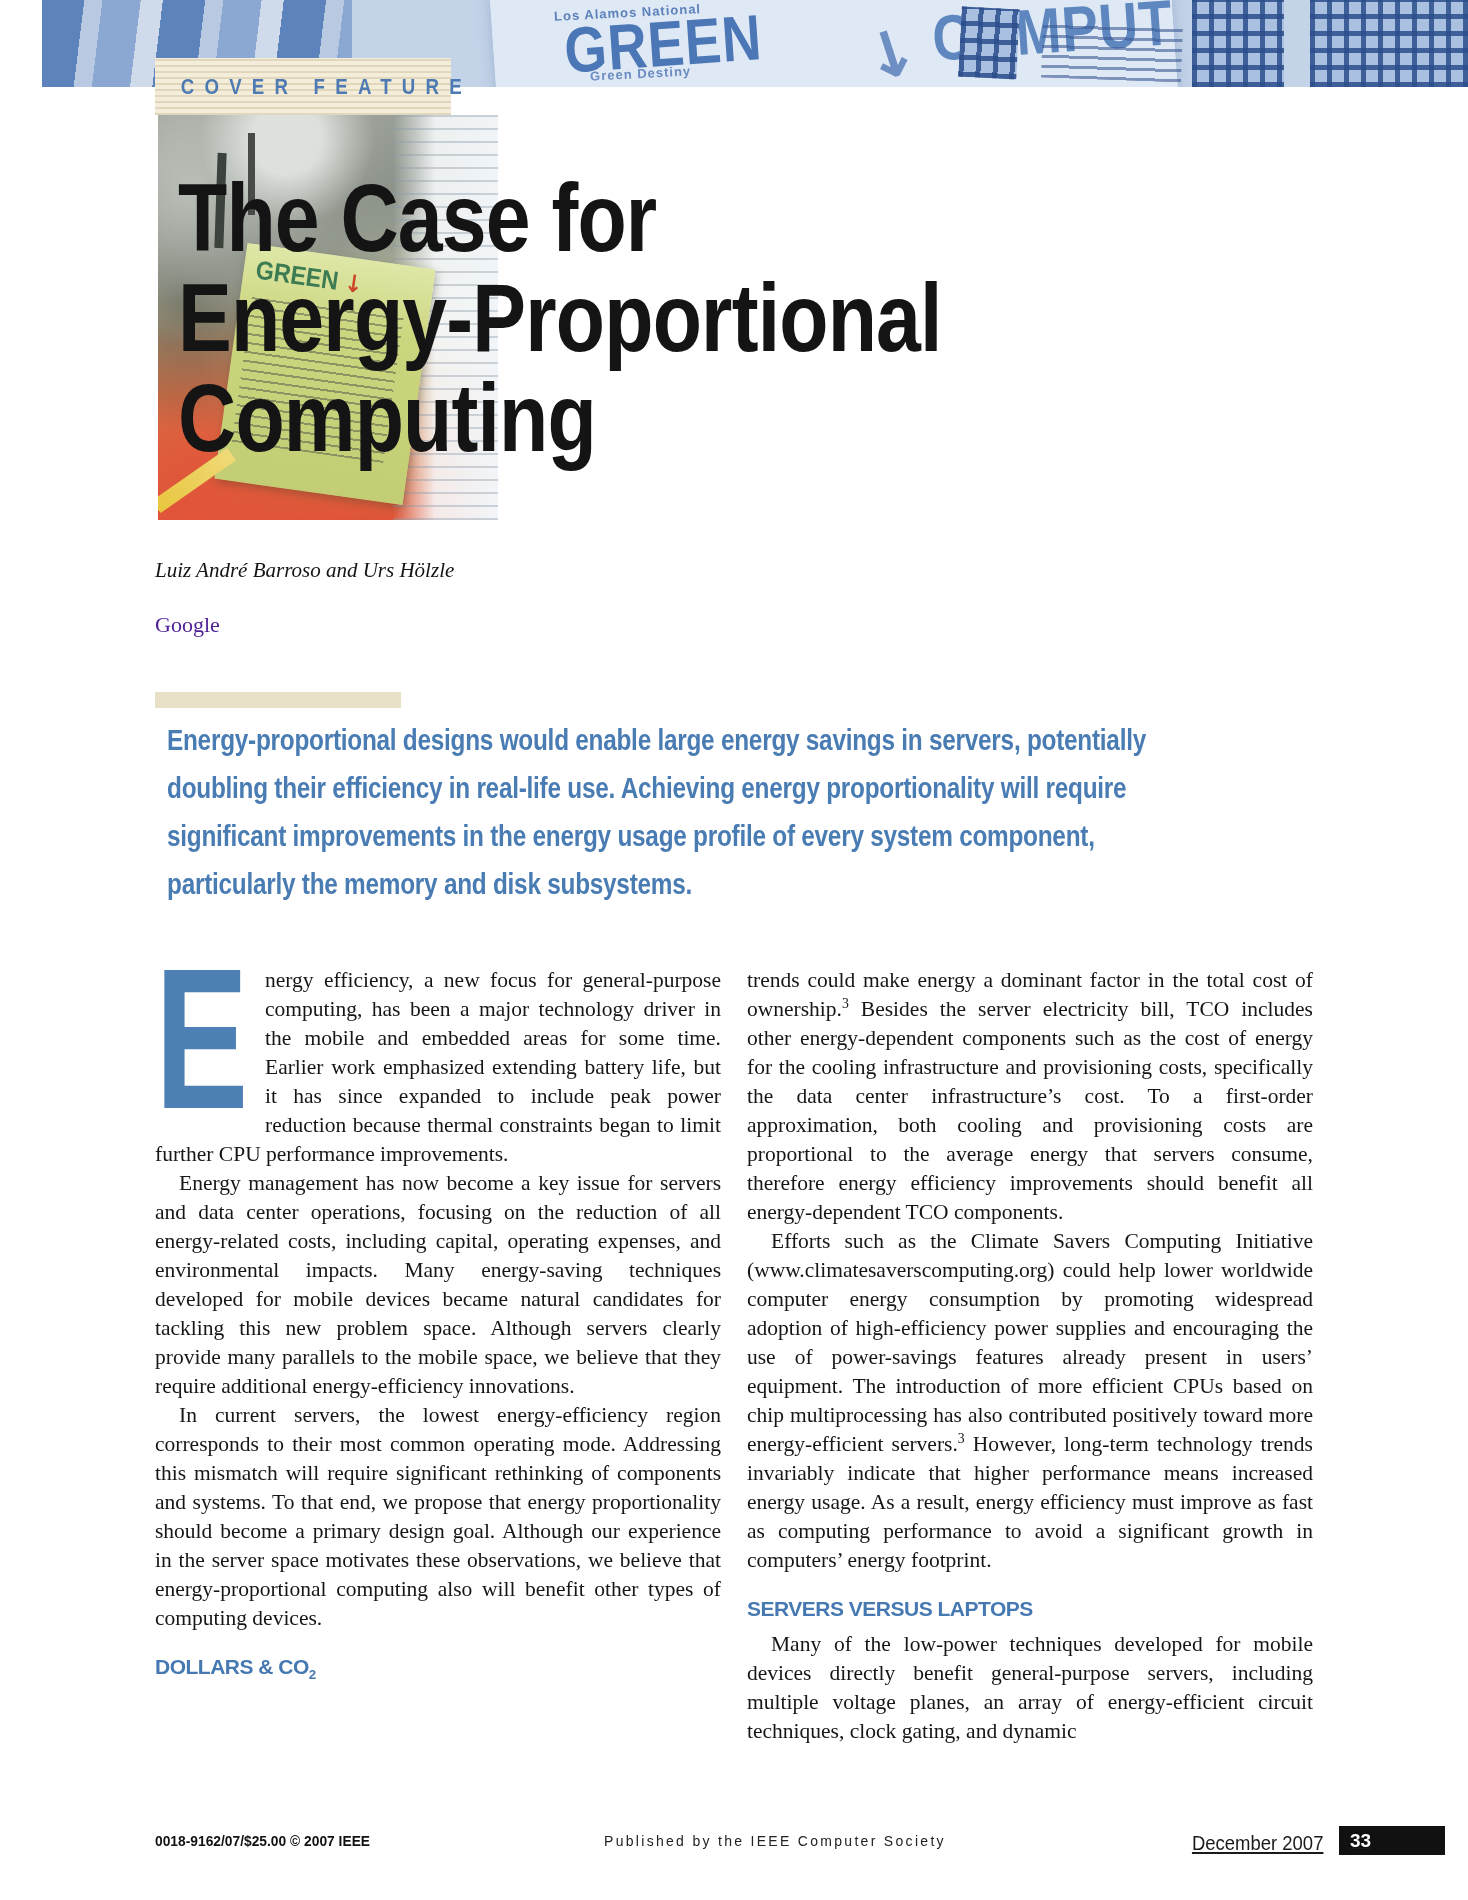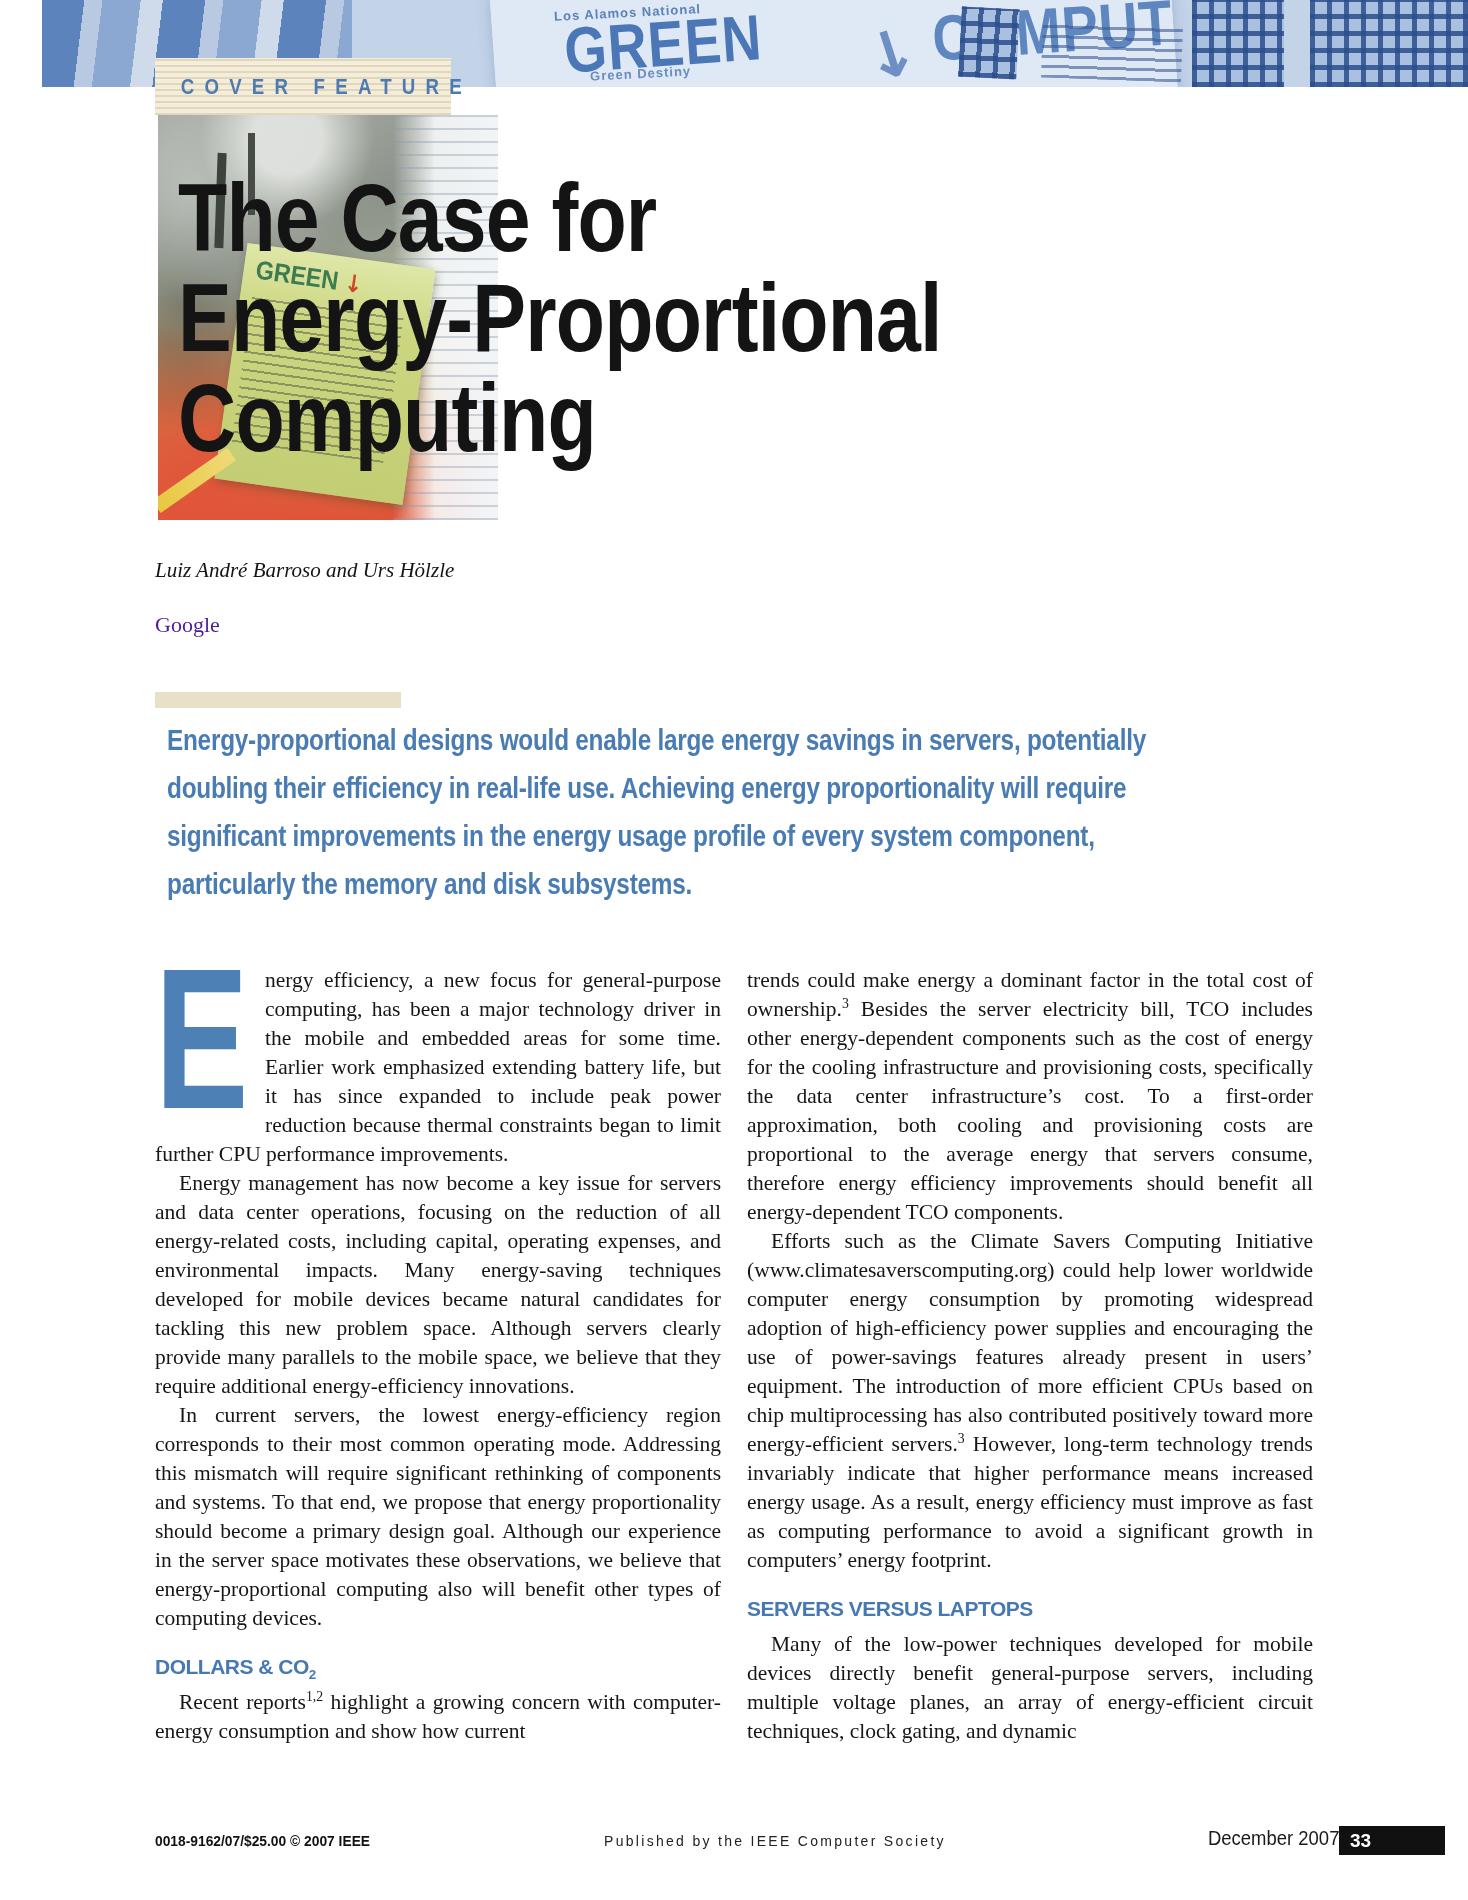--- a/index.html
+++ b/index.html
@@ -96,21 +96,21 @@
     font-size:200px; line-height:145px; color:#4d80b4; transform:scaleX(.70); transform-origin:left top; }
   .sec-heading { font-family:"Liberation Sans",sans-serif; font-weight:bold; font-size:21px;
     color:#4679b2; letter-spacing:-.5px; margin:19px 0 7px 0 !important; text-align:left; }
   sup { font-size:64%; vertical-align:super; line-height:0; }
   .sec-heading sub { font-size:64%; vertical-align:sub; line-height:0; }
   
   .footer-issn { position:absolute; left:155px; top:1832px; font-family:"Liberation Sans",sans-serif;
     font-weight:bold; font-size:15px; color:#111; transform:scaleX(.92); transform-origin:left; white-space:nowrap; }
   .footer-pub { position:absolute; left:604px; top:1833px; font-family:"Liberation Sans",sans-serif;
     font-size:14px; letter-spacing:2.3px; color:#222; white-space:nowrap; }
-  .footer-right { position:absolute; top:1826px; right:23px; display:flex; align-items:flex-start; gap:0; }
+  .footer-right { position:absolute; top:1826px; right:23px; display:flex; align-items:flex-end; gap:16px;text-decoration:underline; }
   .footer-date { font-family:"Liberation Sans",sans-serif; font-size:21px; color:#1a1a1a;
     transform:scaleX(.88); transform-origin:right; white-space:nowrap; }
   .footer-pagebox { width:106px; height:29px; background:#111; color:#fff;
     font-family:"Liberation Sans",sans-serif; font-weight:bold; font-size:19px;
     display:flex; align-items:center; padding-left:11px; }
 </style>
 </head>
 <body>
 
 <div class="banner">
@@ -167,21 +167,20 @@
 <div class="col col1">
   <p>
     <span class="dropcap">
         <span>E</span>
       </span>
     <span>nergy efficiency, a new focus for general-purpose computing, has been a major technology driver in the mobile and embedded areas for some time. Earlier work emphasized extending battery life, but it has since expanded to include peak power reduction because thermal constraints began to limit further CPU performance improvements.</span>
   </p>
   <p class="indent"><span>Energy management has now become a key issue for servers and data center operations, focusing on the reduction of all energy-related costs, including capital, operating expenses, and environmental impacts. Many energy-saving techniques developed for mobile devices became natural candidates for tackling this new problem space. Although servers clearly provide many parallels to the mobile space, we believe that they require additional energy-efficiency innovations.</span></p>
   <p class="indent"><span>In current servers, the lowest energy-efficiency region corresponds to their most common operating mode. Addressing this mismatch will require significant rethinking of components and systems. To that end, we propose that energy proportionality should become a primary design goal. Although our experience in the server space motivates these observations, we believe that energy-proportional computing also will benefit other types of computing devices.</span></p>
   <p class="sec-heading"><span>DOLLARS &amp; CO</span><sub>2</sub></p>
-  <p class="indent"><span>Recent reports</span><sup>1,2</sup><span> highlight a growing concern with computer-energy consumption and show how current</span></p>
 </div>
 
 <div class="col col2">
   <p><span>trends could make energy a dominant factor in the total cost of ownership.</span><sup>3</sup><span> Besides the server electricity bill, TCO includes other energy-dependent components such as the cost of energy for the cooling infrastructure and provisioning costs, specifically the data center infrastructure’s cost. To a first-order approximation, both cooling and provisioning costs are proportional to the average energy that servers consume, therefore energy efficiency improvements should benefit all energy-dependent TCO components.</span></p>
   <p class="indent"><span>Efforts such as the Climate Savers Computing Initiative (</span><span>www.climatesaverscomputing.org</span><span>) could help lower worldwide computer energy consumption by promoting widespread adoption of high-efficiency power supplies and encouraging the use of power-savings features already present in users’ equipment. The introduction of more efficient CPUs based on chip multiprocessing has also contributed positively toward more energy-efficient servers.</span><sup>3</sup><span> However, long-term technology trends invariably indicate that higher performance means increased energy usage. As a result, energy efficiency must improve as fast as computing performance to avoid a significant growth in computers’ energy footprint.</span></p>
   <p class="sec-heading">SERVERS VERSUS LAPTOPS</p>
   <p class="indent"><span>Many of the low-power techniques developed for mobile devices directly benefit general-purpose servers, including multiple voltage planes, an array of energy-efficient circuit techniques, clock gating, and dynamic</span></p>
 </div>
 
 <div class="footer-issn">0018-9162/07/$25.00 © 2007 IEEE</div>

